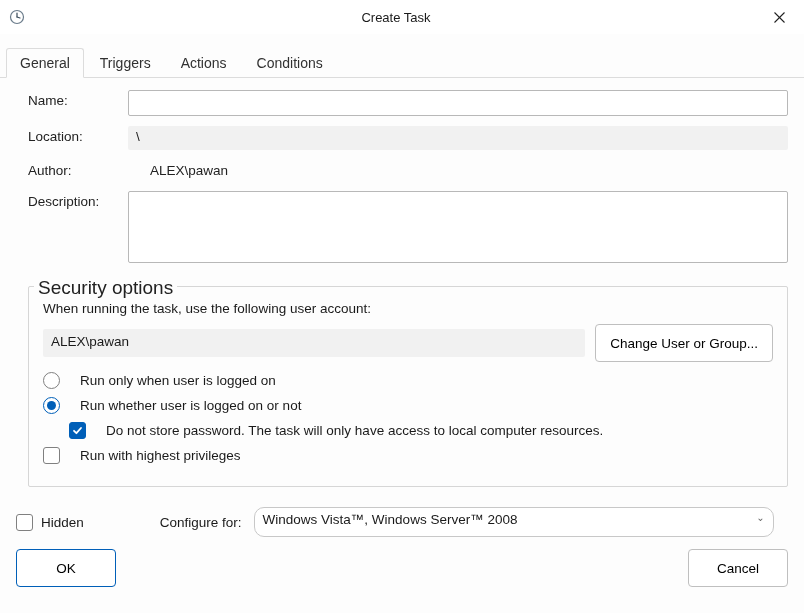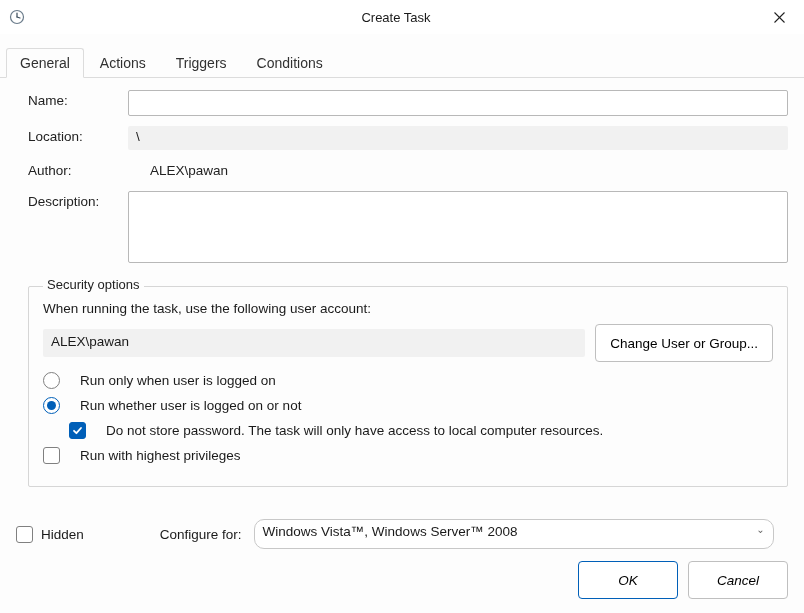--- a/index.html
+++ b/index.html
@@ -132,24 +132,24 @@
   .fieldset {
     border: 1px solid #d6d6d6;
     border-radius: 2px;
     padding: 14px 14px 14px 14px;
     margin-top: 20px;
     position: relative;
   }
   .fieldset .legend {
     position: absolute;
     top: -10px;
-    left: 14px;
+    left: 5px;
     background: #fdfdfd;
     padding: 0 4px;
-    font-size: 13px;
+    font-size: 19px;
     color: #222;
   }
   .sec-row {
     display: flex;
     align-items: center;
     margin-bottom: 10px;
     gap: 10px;
   }
   .sec-account {
     flex: 1;
@@ -231,25 +231,24 @@
     align-items: flex-start;
     justify-content: space-between;
     cursor: pointer;
   }
   .select .chev {
     font-size: 10px;
     color: #666;
   }
   .action-bar {
     display: flex;
-    justify-content: flex-end;
+    justify-content: space-between;
     gap: 10px;
-    padding: 8px 16px 14px 16px;
-    background: #fdfdfd;
-    font-style: italic;
+    padding: 8px 16px 26px 16px;
+    background: #fdfdfd;
   }
   .btn.primary {
     border: 1.5px solid #005fb8;
     width: 100px;
   }
   .btn.secondary {
     width: 100px;
   }
 </style>
 </head>
@@ -269,22 +268,22 @@
     <div class="close-btn">
       <svg width="11" height="11" viewBox="0 0 11 11">
         <line x1="0.5" y1="0.5" x2="10.5" y2="10.5" stroke="currentColor" stroke-width="1.1"></line>
         <line x1="10.5" y1="0.5" x2="0.5" y2="10.5" stroke="currentColor" stroke-width="1.1"></line>
       </svg>
     </div>
   </div>
 
   <div class="tabstrip">
     <div class="tab active">General</div>
+    <div class="tab">Triggers</div>
     <div class="tab">Actions</div>
-    <div class="tab">Triggers</div>
     <div class="tab">Conditions</div>
   </div>
 
   <div class="content">
 
     <div class="form-row">
       <div class="lbl">Name:</div>
       <div class="val">
         <input class="text-input" type="text" value="" style="">
       </div>

